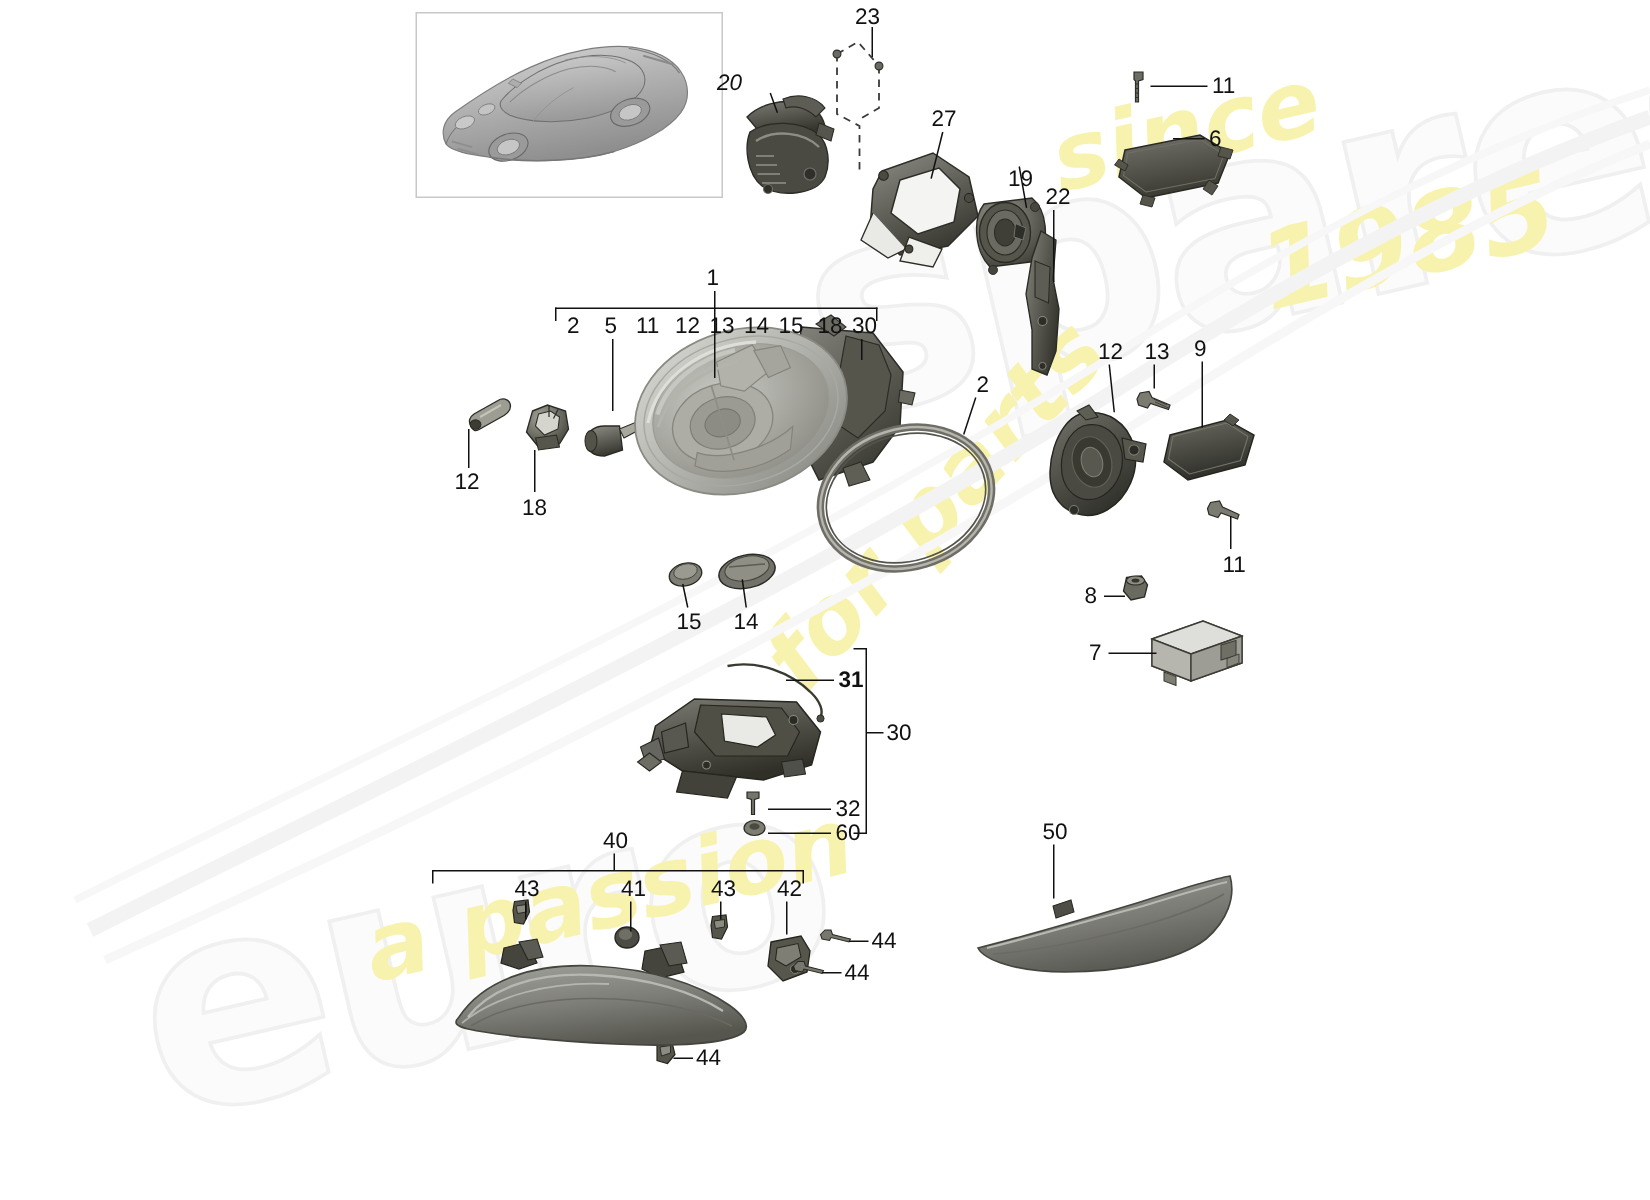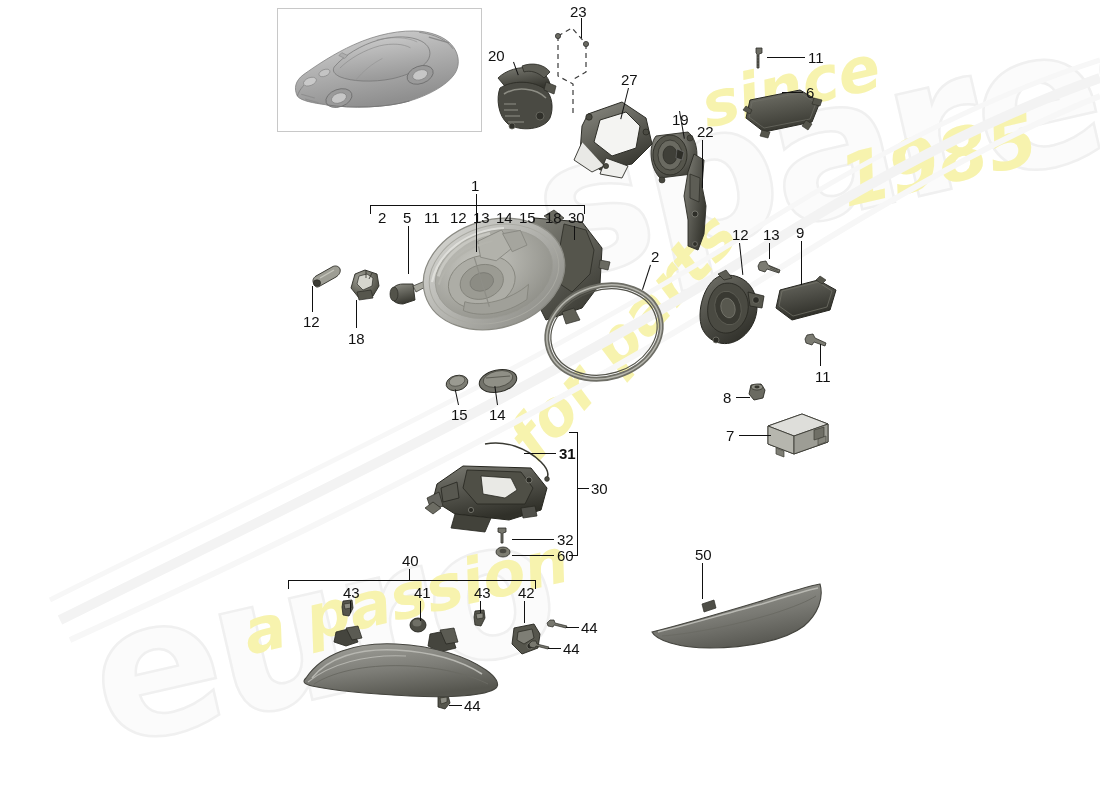--- a/index.html
+++ b/index.html
@@ -582,21 +582,21 @@
                C176,18 170,34 156,46 C138,60 100,68 62,68 C30,68 8,60 4,52 Z" fill="url(#g50)" stroke="#45453f" stroke-width="1.1"></path>
       <path d="M10,52 C36,46 76,34 114,24 C140,16 160,10 170,8" fill="none" stroke="#b9b9b3" stroke-width="1.4"></path>
       <path d="M14,56 C42,54 84,46 124,34 C146,27 160,21 168,16" fill="none" stroke="#6b6b64" stroke-width="1"></path>
       <path d="M54,24 L66,20 L68,28 L56,32 Z" fill="#4e4e47" stroke="#2c2c26" stroke-width="0.7"></path>
     </svg>
   </div>
 
   <div class="num" style="left:570px;top:4px;">23</div>
   <div class="lead v" style="left:581px;top:18px;height:20px;"></div>
 
-  <div class="num" style="left:488px;top:48px;">20</div>
+  <div class="num" style="left:478px;top:48px;font-style:italic;">20</div>
   <div class="lead" style="left:513px;top:62px;width:1px;height:14px;transform:rotate(-20deg);transform-origin:top;"></div>
 
   <div class="num" style="left:621px;top:72px;">27</div>
   <div class="lead" style="left:628px;top:88px;width:1px;height:32px;transform:rotate(14deg);transform-origin:top;"></div>
 
   <div class="num" style="left:672px;top:112px;">19</div>
   <div class="lead" style="left:679px;top:111px;width:1px;height:28px;transform:rotate(-10deg);transform-origin:top;"></div>
 
   <div class="num" style="left:697px;top:124px;">22</div>
   <div class="lead v" style="left:702px;top:140px;height:48px;"></div>

